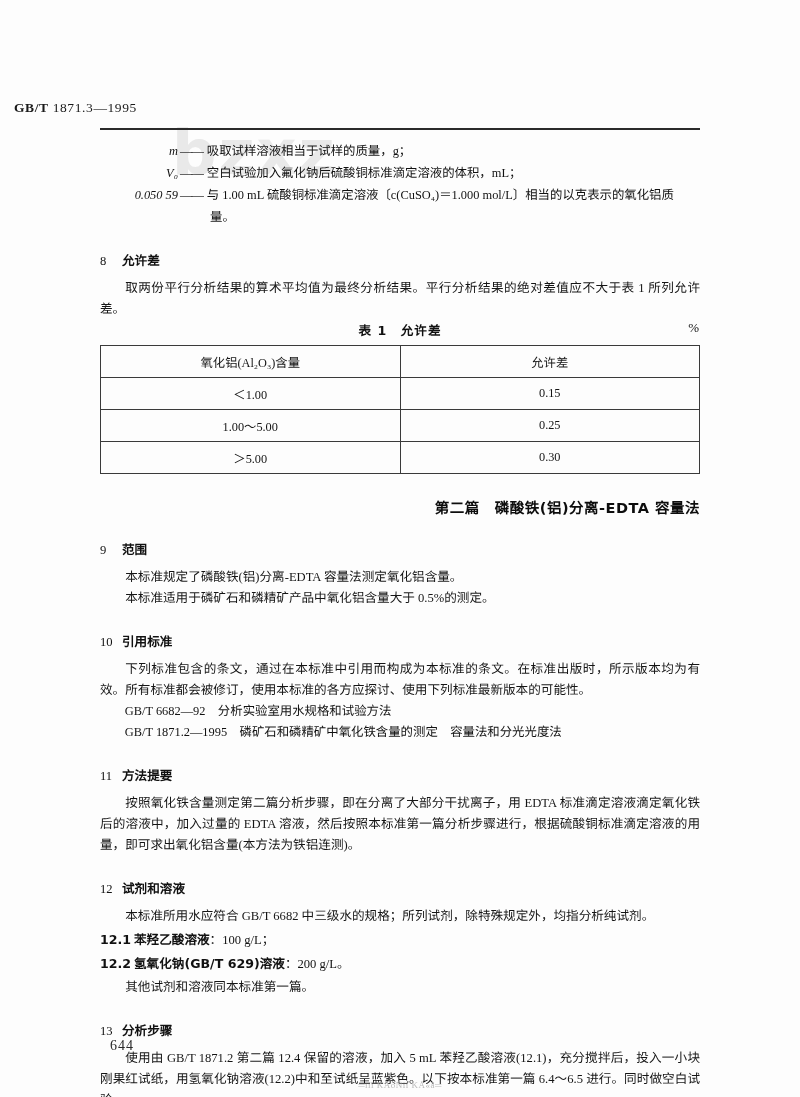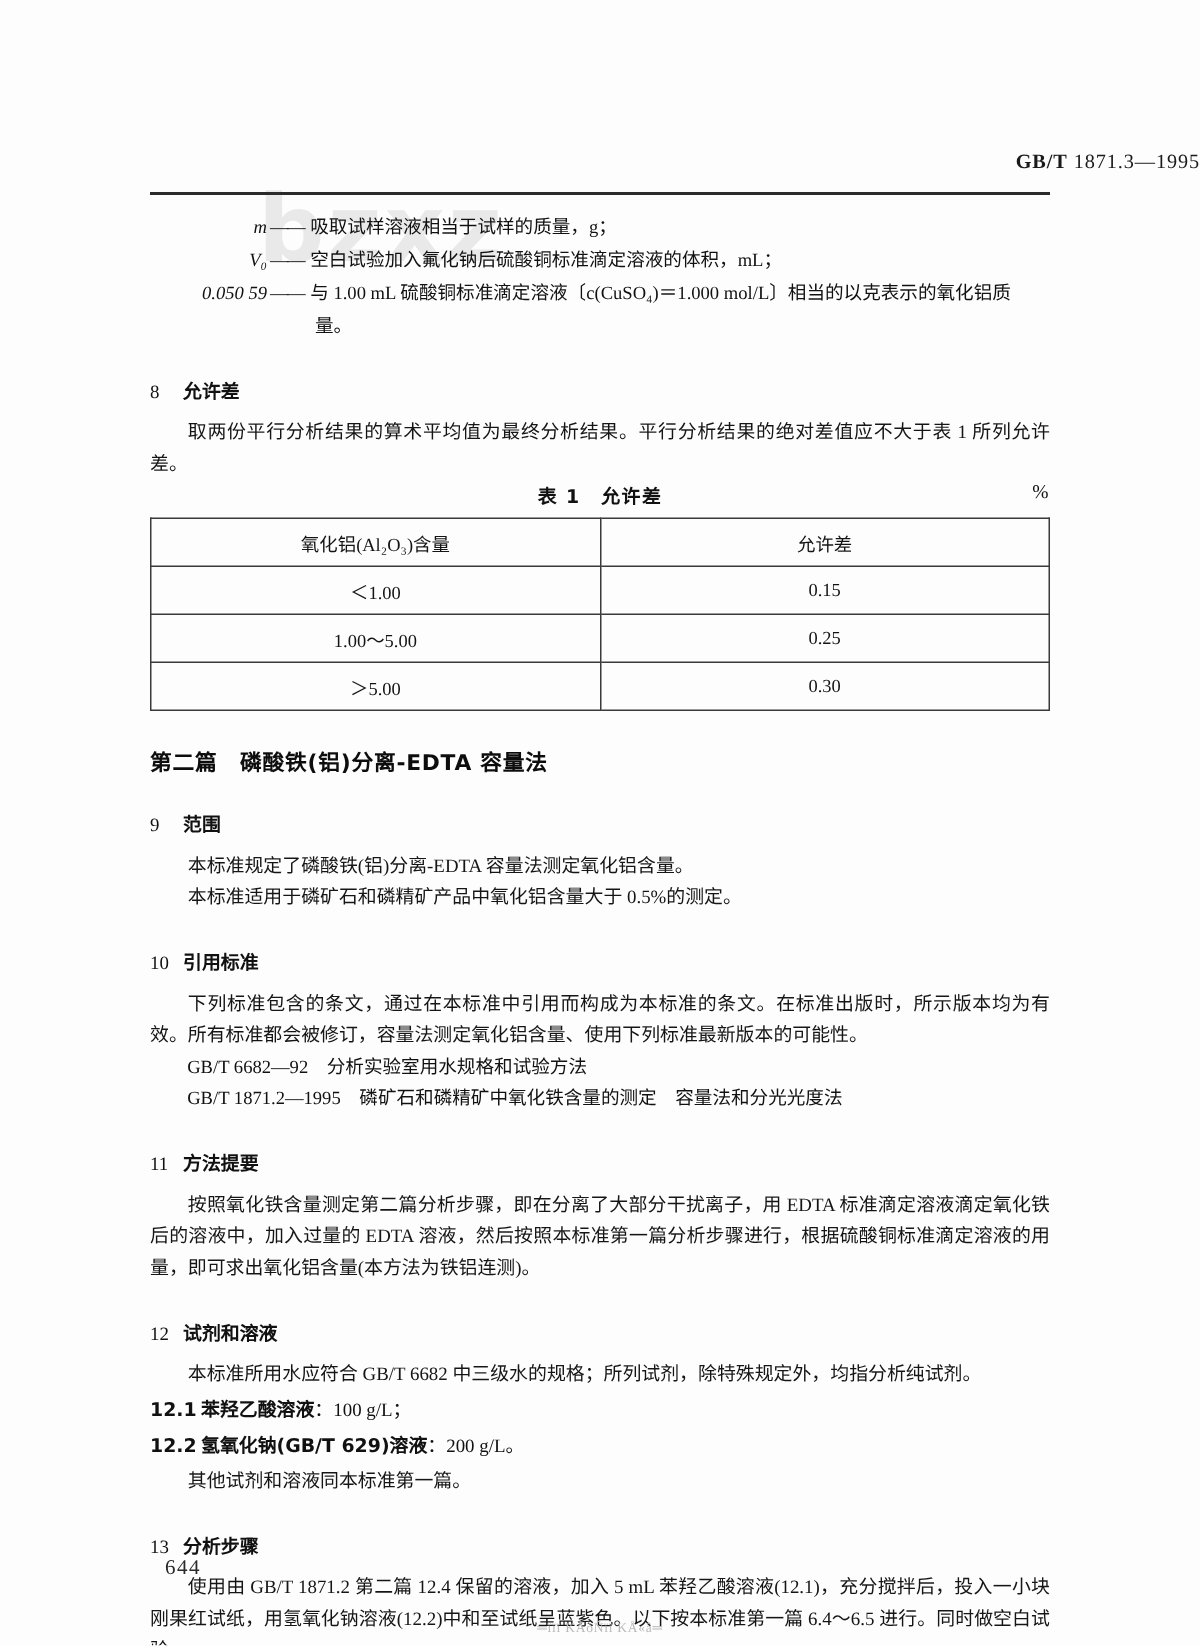--- a/index.html
+++ b/index.html
@@ -48,21 +48,21 @@
     position: relative;
     z-index: 2;
   }
 
   
   .page-header {
     position: absolute;
     left: 14px;
     right: 0;
     top: 100px;
-    text-align: right;
+    text-align: left;
   }
   .header-title {
     font-family: "Liberation Serif", serif;
     font-size: 13.5px;
     letter-spacing: 0.6px;
     color: #1a1a1a;
   }
   .header-title .gb {
     font-weight: bold;
   }
@@ -118,21 +118,21 @@
     color: #111;
   }
   .sec-head .num {
     display: inline-block;
     min-width: 22px;
     font-family: "Liberation Serif", serif;
     font-weight: normal;
   }
 
   .part-title {
-    text-align: left;
+    text-align: right;
     font-family: "DejaVu Sans", "Liberation Sans", sans-serif;
     font-weight: bold;
     font-size: 14.5px;
     letter-spacing: 0.5px;
     margin: 22px 0 20px 0;
     color: #0d0d0d;
   }
 
   .sub-item {
     font-size: 12.6px;
@@ -285,21 +285,21 @@
 
       <div class="sec-head">
         <span class="num">9</span><span>范围</span>
       </div>
       <p class="p indent">本标准规定了磷酸铁(铝)分离-EDTA 容量法测定氧化铝含量。</p>
       <p class="p indent">本标准适用于磷矿石和磷精矿产品中氧化铝含量大于 0.5%的测定。</p>
 
       <div class="sec-head">
         <span class="num">10</span><span>引用标准</span>
       </div>
-      <p class="p indent">下列标准包含的条文，通过在本标准中引用而构成为本标准的条文。在标准出版时，所示版本均为有效。所有标准都会被修订，容量法测定氧化铝含量、使用下列标准最新版本的可能性。</p>
+      <p class="p indent">下列标准包含的条文，通过在本标准中引用而构成为本标准的条文。在标准出版时，所示版本均为有效。所有标准都会被修订，使用本标准的各方应探讨、使用下列标准最新版本的可能性。</p>
       <div class="ref-line">GB/T 6682—92　分析实验室用水规格和试验方法</div>
       <div class="ref-line">GB/T 1871.2—1995　磷矿石和磷精矿中氧化铁含量的测定　容量法和分光光度法</div>
 
       <div class="sec-head">
         <span class="num">11</span><span>方法提要</span>
       </div>
       <p class="p indent">按照氧化铁含量测定第二篇分析步骤，即在分离了大部分干扰离子，用 EDTA 标准滴定溶液滴定氧化铁后的溶液中，加入过量的 EDTA 溶液，然后按照本标准第一篇分析步骤进行，根据硫酸铜标准滴定溶液的用量，即可求出氧化铝含量(本方法为铁铝连测)。</p>
 
       <div class="sec-head">
         <span class="num">12</span><span>试剂和溶液</span>

